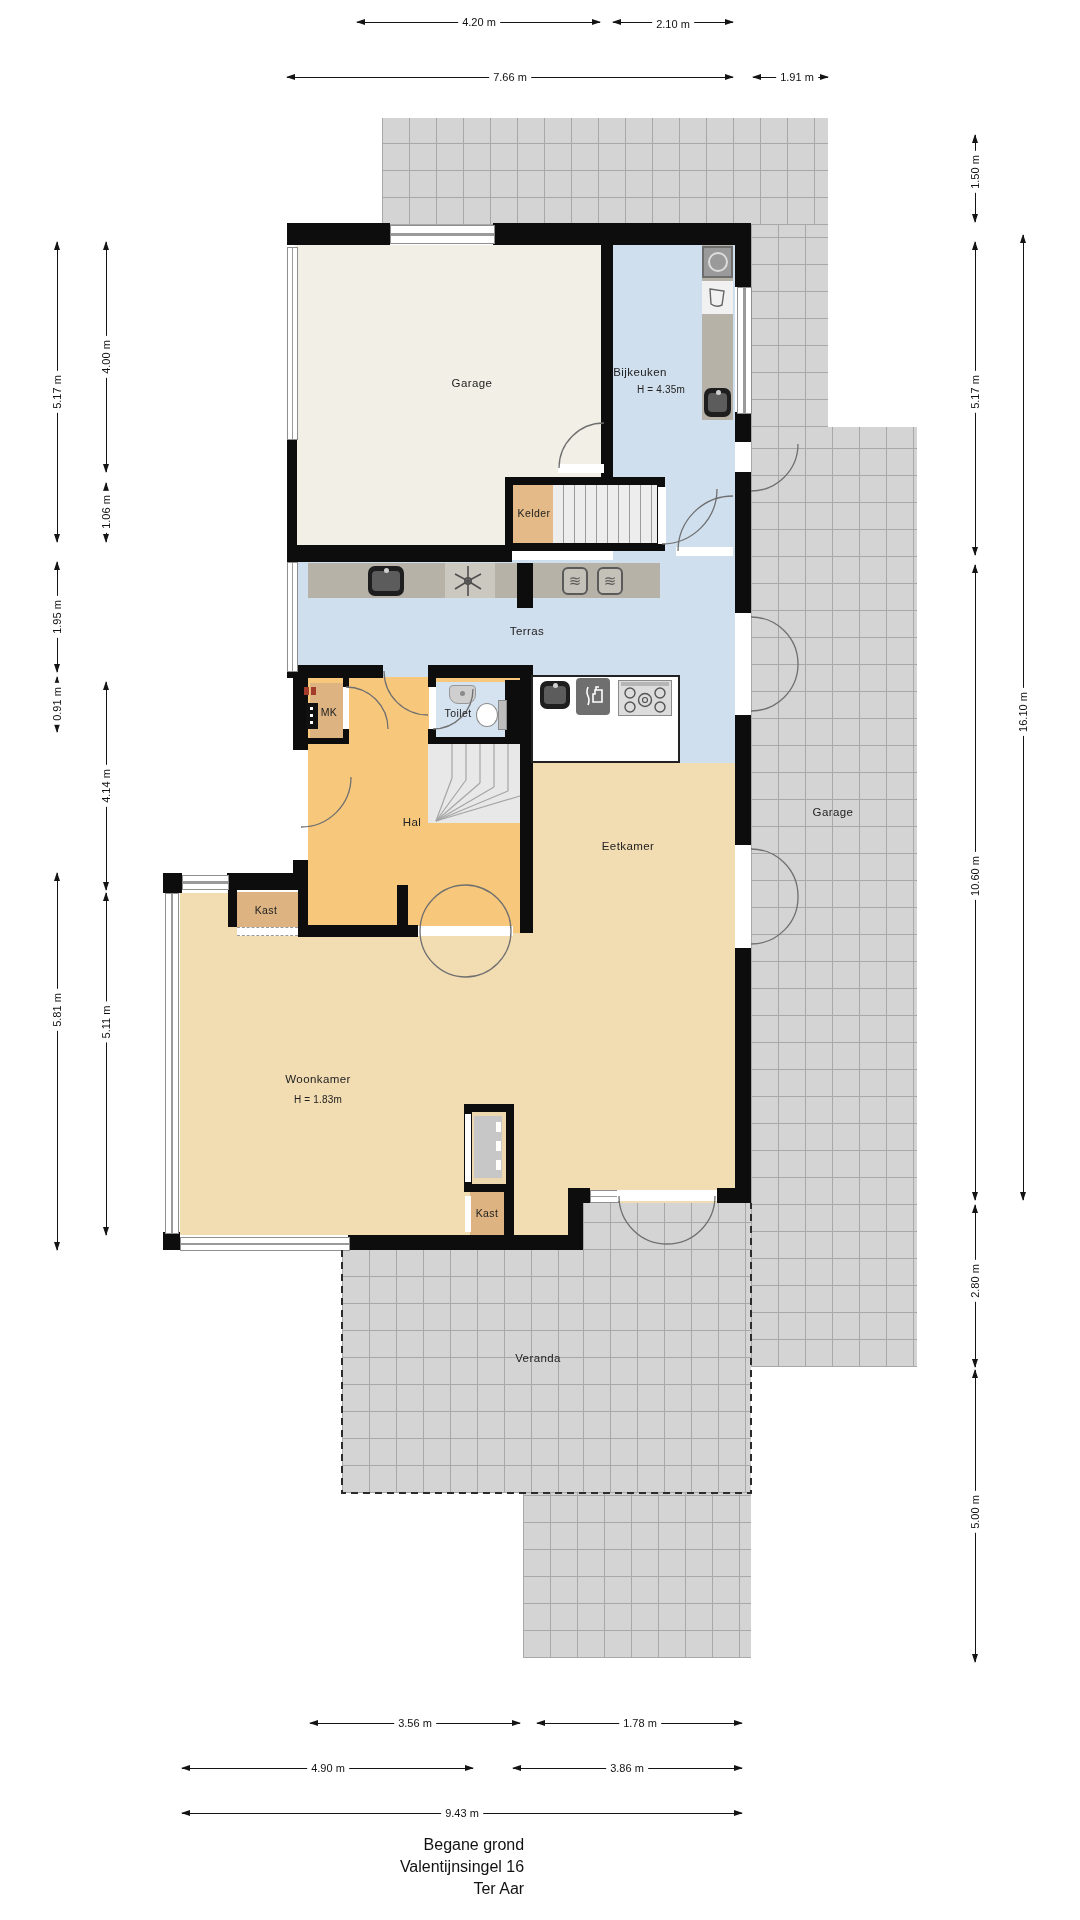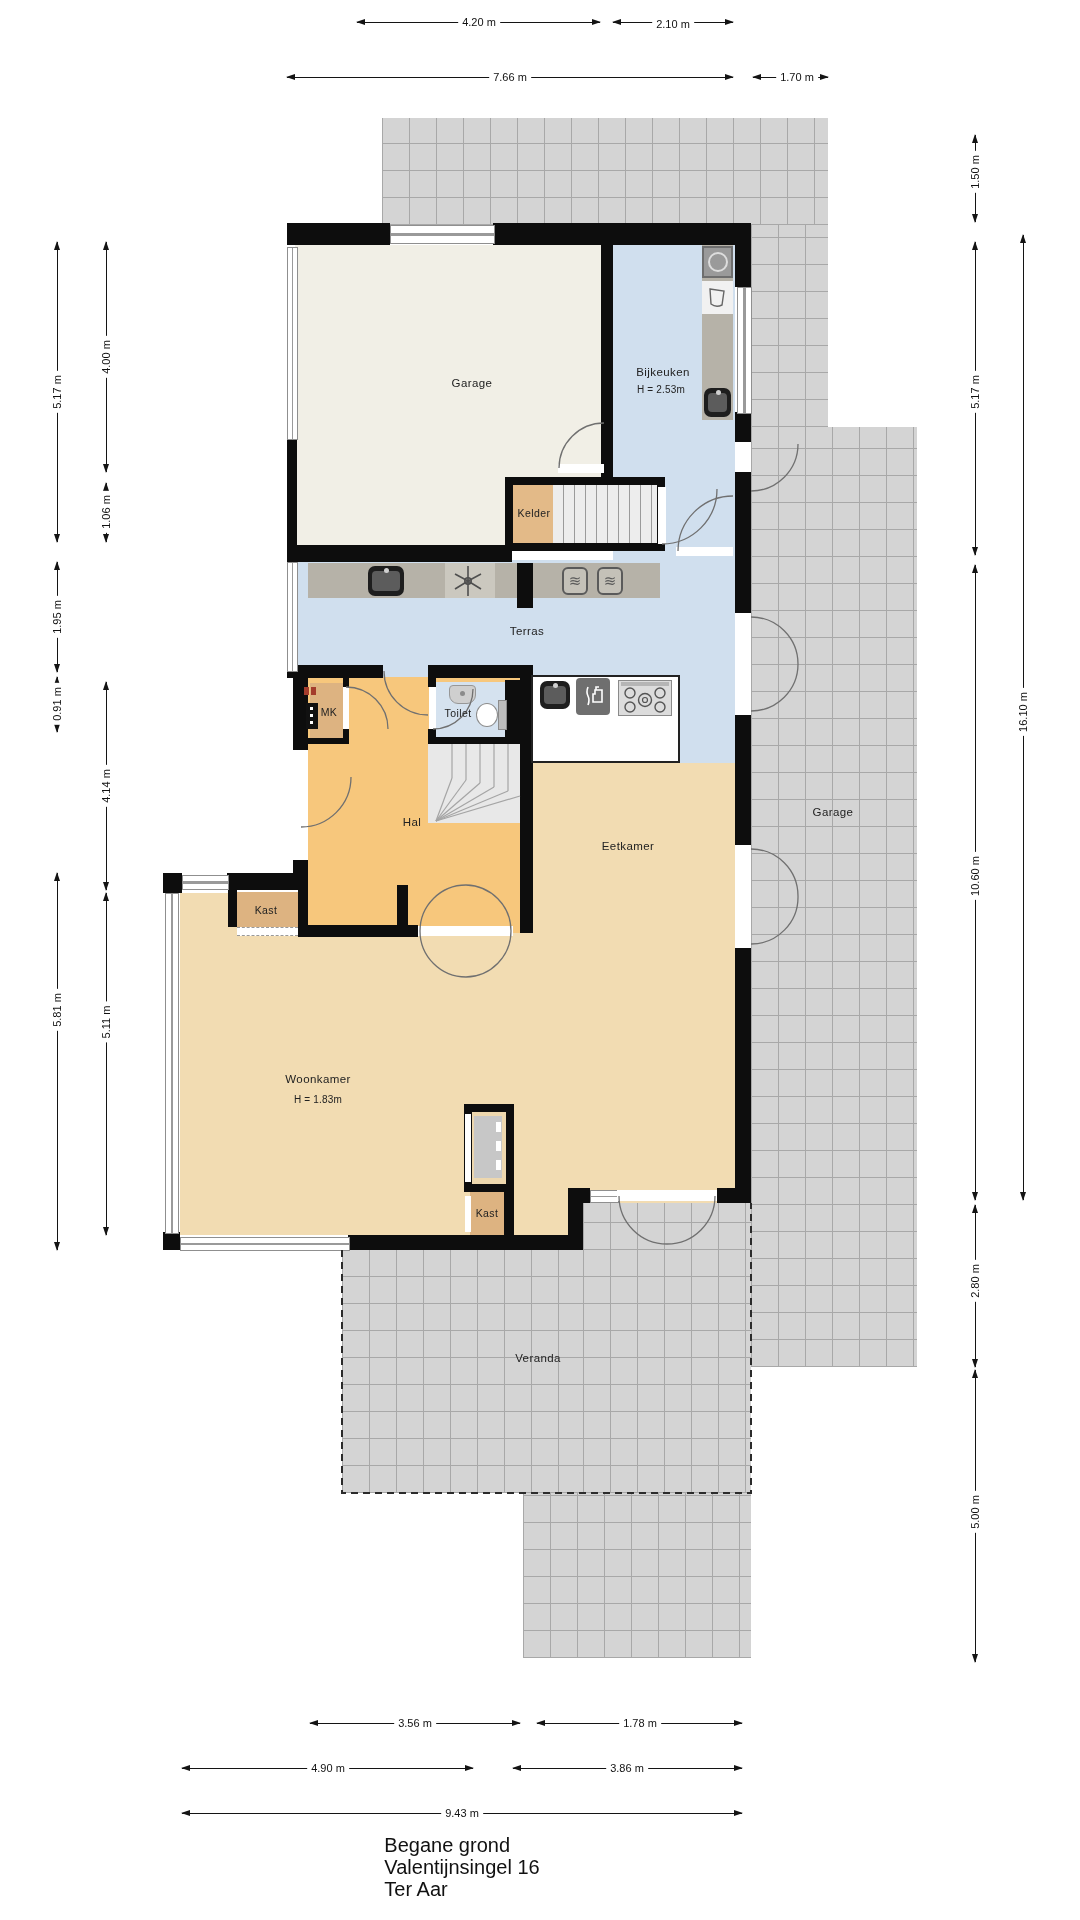--- a/index.html
+++ b/index.html
@@ -27,22 +27,22 @@
   .dimline-h::after{content:'';position:absolute;right:-1px;top:-4px;border-top:3.5px solid transparent;
       border-bottom:3.5px solid transparent;border-left:9px solid #141414;}
   .dimline-v{position:absolute;width:0;border-left:1px solid #141414;z-index:9;}
   .dimline-v::before{content:'';position:absolute;top:-1px;left:-4px;border-left:3.5px solid transparent;
       border-right:3.5px solid transparent;border-bottom:9px solid #141414;}
   .dimline-v::after{content:'';position:absolute;bottom:-1px;left:-4px;border-left:3.5px solid transparent;
       border-right:3.5px solid transparent;border-top:9px solid #141414;}
   .dimlabel{position:absolute;z-index:10;background:#fff;font-size:11px;color:#111;
       padding:0 4px;white-space:nowrap;transform:translate(-50%,-50%);}
   .dimlabel.rot{transform:translate(-50%,-50%) rotate(-90deg);}
-  .title{position:absolute;left:462px;top:1834px;transform:translateX(-50%);text-align:left;
-      z-index:10;font-size:20px;line-height:22px;color:#111;}
+  .title{position:absolute;left:462px;top:1834px;transform:translateX(-50%);text-align:right;
+      z-index:10;font-size:16px;line-height:22px;color:#111;}
   .counter{position:absolute;background:#b6b2a8;z-index:6;}
   .island{position:absolute;background:#fff;border:2px solid #222;z-index:6;box-sizing:border-box;}
   .sink{position:absolute;background:#1e1e1e;border-radius:7px;z-index:7;}
   .sink .inner{position:absolute;left:4px;top:5px;right:4px;bottom:5px;background:#5c5c5c;border-radius:4px;}
   .sink .tap{position:absolute;left:50%;top:2px;width:5px;height:5px;margin-left:-2px;border-radius:50%;background:#cfcfcf;}
   .stairs-k{position:absolute;background:repeating-linear-gradient(90deg,#ededed 0 10px,#9b9b9b 10px 11px),#ededed;
       z-index:6;}
   .stairs-h{position:absolute;background:#e8e8e8;z-index:6;}
   .flue{position:absolute;background:#c7c7c7;z-index:6;}
   .flue i{position:absolute;right:1px;width:5px;height:10px;background:#fff;}
@@ -256,43 +256,43 @@
         <path d="M436,821 L520,796"></path>
     </g>
 
     <g stroke="#4f4f4f" stroke-width="1.6" fill="none">
       <circle cx="468" cy="581" r="3.2"></circle>
       <path d="M468,581 L468,566 M468,581 L481,574 M468,581 L481,589 M468,581 L468,596 M468,581 L455,589 M468,581 L455,574"></path>
     </g>
   </svg>
 
   <div class="room-label" style="left:472px;top:383px">Garage</div>
-  <div class="room-label" style="left:663px;top:372px">Bijkeuken</div>
-  <div class="room-label room-sub" style="left:661px;top:389px">H = 2.53m</div>
+  <div class="room-label" style="left:640px;top:372px">Bijkeuken</div>
+  <div class="room-label room-sub" style="left:661px;top:389px">H = 4.35m</div>
   <div class="room-label" style="left:534px;top:513px;font-size:10.5px">Kelder</div>
   <div class="room-label" style="left:527px;top:631px">Terras</div>
   <div class="room-label" style="left:329px;top:712px;font-size:10.5px">MK</div>
   <div class="room-label" style="left:458px;top:713px;font-size:10.5px">Toilet</div>
   <div class="room-label" style="left:412px;top:822px">Hal</div>
   <div class="room-label" style="left:266px;top:910px;font-size:10.5px">Kast</div>
   <div class="room-label" style="left:628px;top:846px">Eetkamer</div>
   <div class="room-label" style="left:318px;top:1079px">Woonkamer</div>
   <div class="room-label room-sub" style="left:318px;top:1099px">H = 1.83m</div>
   <div class="room-label" style="left:487px;top:1213px;font-size:10.5px">Kast</div>
   <div class="room-label" style="left:833px;top:812px">Garage</div>
   <div class="room-label" style="left:538px;top:1358px">Veranda</div>
 
   <div class="dimline-h" style="left:357px;top:22px;width:243px"></div>
   <div class="dimlabel" style="left:479px;top:22px">4.20 m</div>
   <div class="dimline-h" style="left:613px;top:22px;width:120px"></div>
   <div class="dimlabel" style="left:673px;top:24px">2.10 m</div>
   <div class="dimline-h" style="left:287px;top:77px;width:446px"></div>
   <div class="dimlabel" style="left:510px;top:77px">7.66 m</div>
   <div class="dimline-h" style="left:753px;top:77px;width:75px"></div>
-  <div class="dimlabel" style="left:797px;top:77px">1.70 m</div>
+  <div class="dimlabel" style="left:797px;top:77px">1.91 m</div>
 
   <div class="dimline-v" style="left:57px;top:242px;height:300px"></div>
   <div class="dimlabel rot" style="left:57px;top:392px">5.17 m</div>
   <div class="dimline-v" style="left:106px;top:242px;height:230px"></div>
   <div class="dimlabel rot" style="left:106px;top:357px">4.00 m</div>
   <div class="dimline-v" style="left:106px;top:483px;height:59px"></div>
   <div class="dimlabel rot" style="left:106px;top:512px">1.06 m</div>
   <div class="dimline-v" style="left:57px;top:562px;height:110px"></div>
   <div class="dimlabel rot" style="left:57px;top:617px">1.95 m</div>
   <div class="dimline-v" style="left:57px;top:677px;height:55px"></div>

